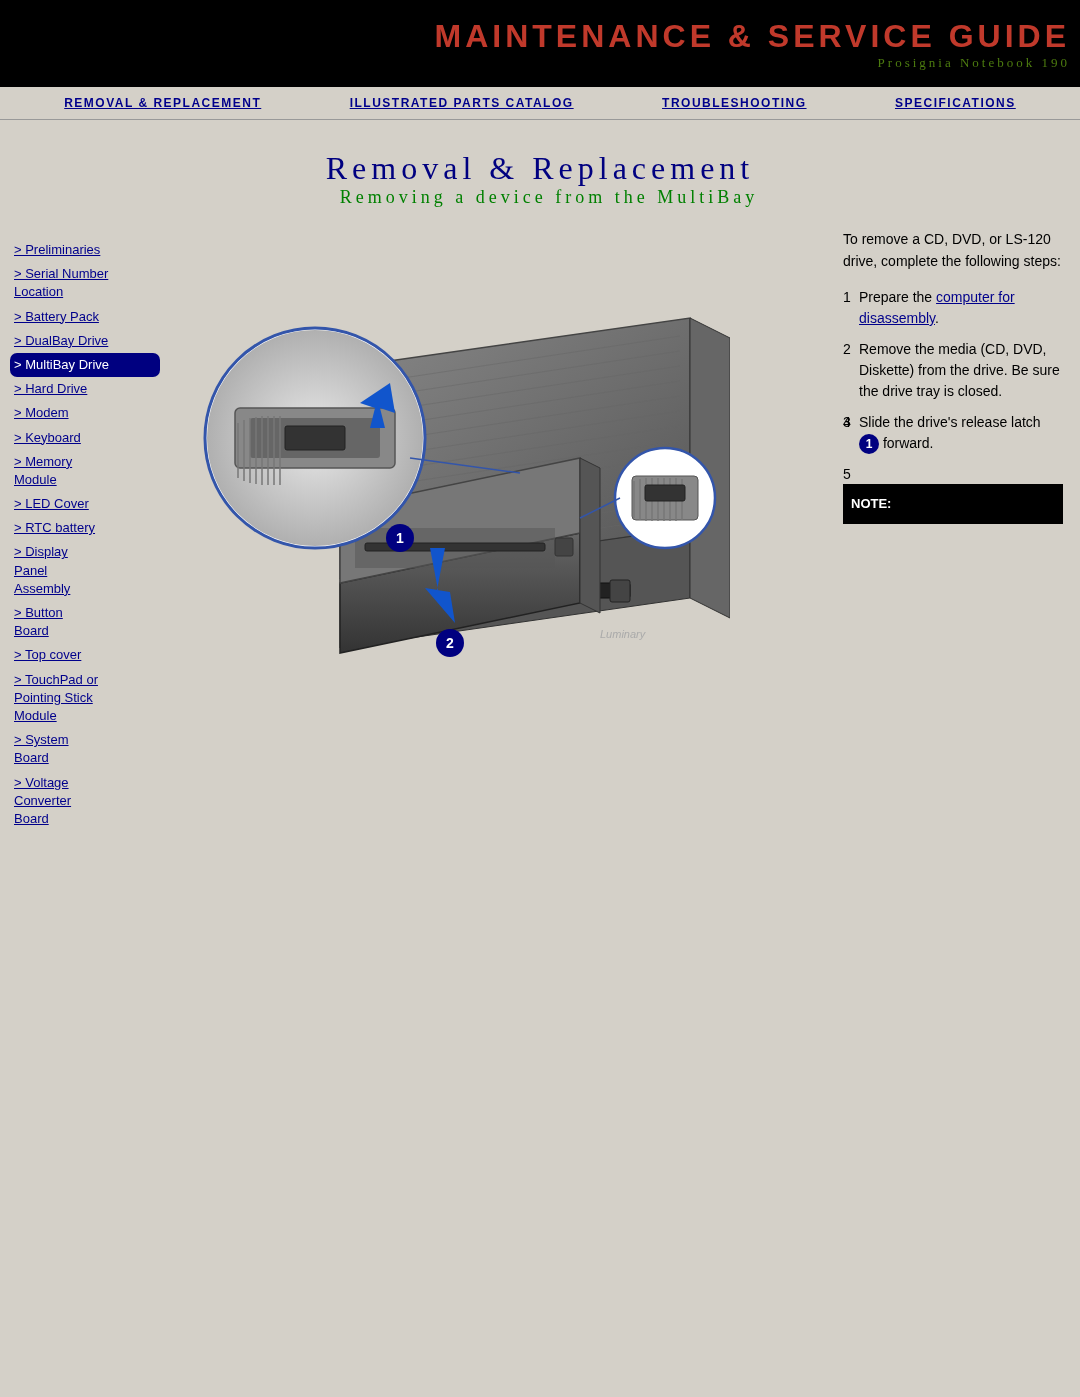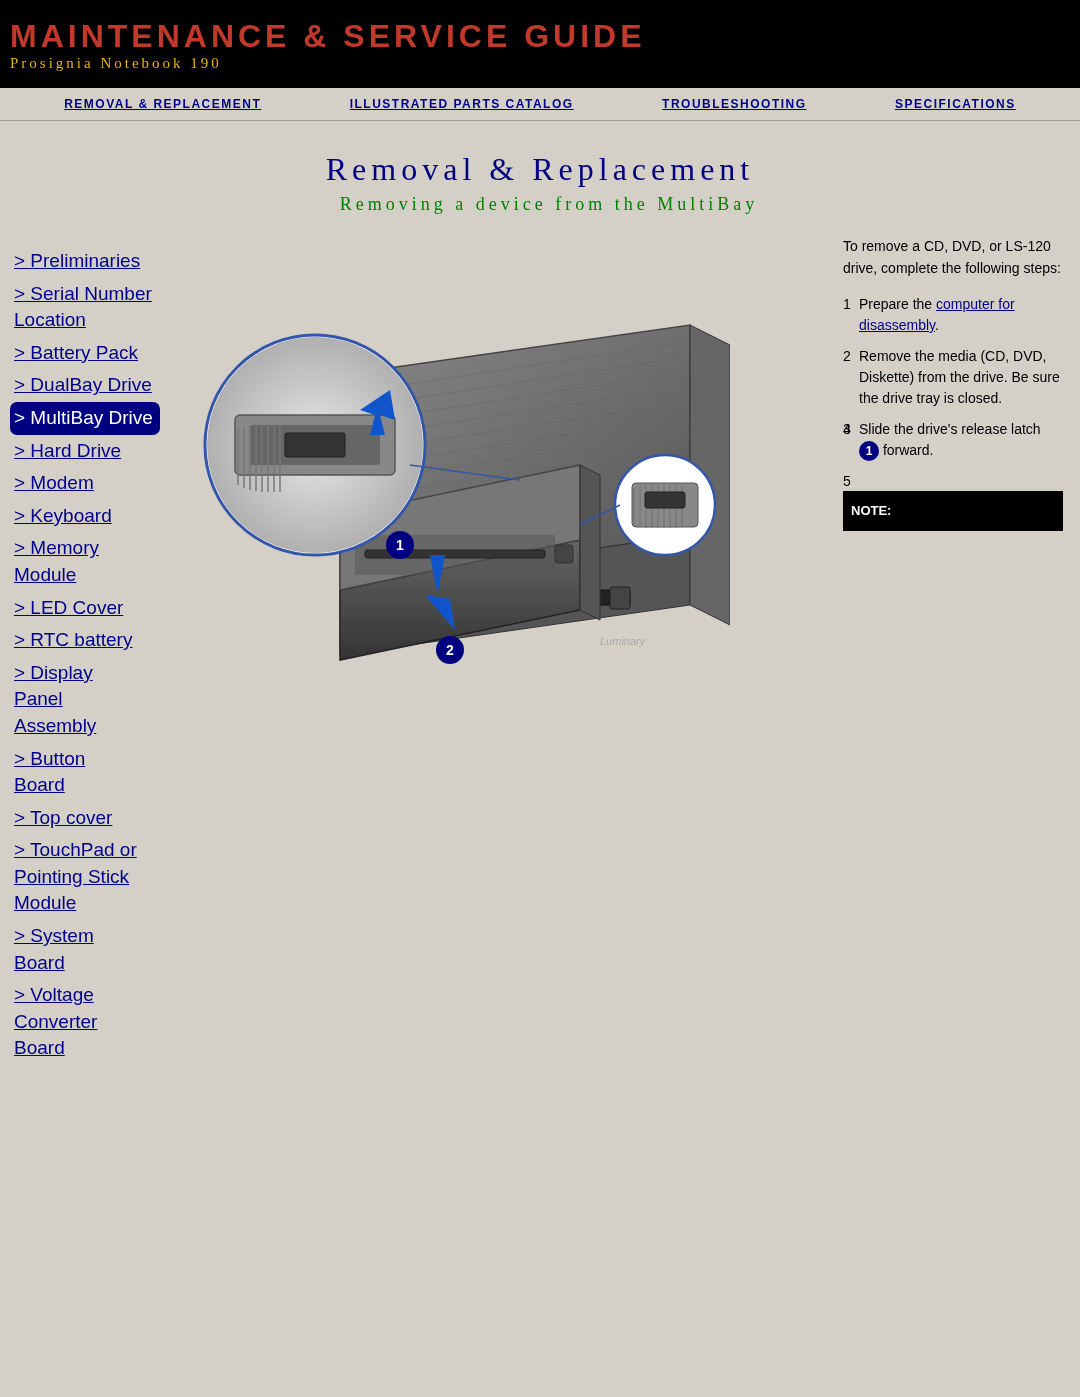--- a/index.html
+++ b/index.html
@@ -6,34 +6,34 @@
     body {
       font-family: Georgia, 'Times New Roman', serif;
       background: #d4d0c8;
       width: 1080px;
       min-height: 1397px;
       color: #000;
     }
     .header {
       background: #000;
       color: #c0392b;
-      text-align: left;
+      text-align: right;
       padding: 18px 10px 6px;
     }
     .header-title {
       font-size: 32px;
       font-weight: bold;
       letter-spacing: 4px;
       text-transform: uppercase;
       color: #c0392b;
       font-family: Arial, sans-serif;
     }
     .header-subtitle {
-      color: #eab308;
-      font-size: 15px;
+      color: #4d7c0f;
+      font-size: 13px;
       letter-spacing: 3px;
       font-family: 'Palatino Linotype', Georgia, serif;
       padding-bottom: 10px;
     }
     .nav-bar {
       background: #d4d0c8;
       border-bottom: 1px solid #999;
       padding: 6px 0 6px 0;
     }
     .nav-row {
@@ -61,34 +61,34 @@
       color: #000080;
       font-family: Georgia, serif;
       font-weight: normal;
     }
     .page-title-sub {
       font-size: 18px;
       letter-spacing: 4px;
       color: #008000;
       font-family: Georgia, serif;
       font-weight: normal;
-      margin-top: 6px;
+      margin-top: 0;
       padding-left: 18px;
     }
     .content-area {
       display: flex;
       margin-top: 10px;
       padding: 0 0 20px 0;
     }
     .sidebar {
       width: 160px;
       flex-shrink: 0;
       padding: 10px 0 10px 10px;
       font-family: Arial, sans-serif;
-      font-size: 19px;
+      font-size: 13px;
     }
     .sidebar-item {
       display: block;
       color: #00008b;
       text-decoration: underline;
       padding: 3px 4px;
       cursor: pointer;
       line-height: 1.4;
     }
     .sidebar-item.active {

